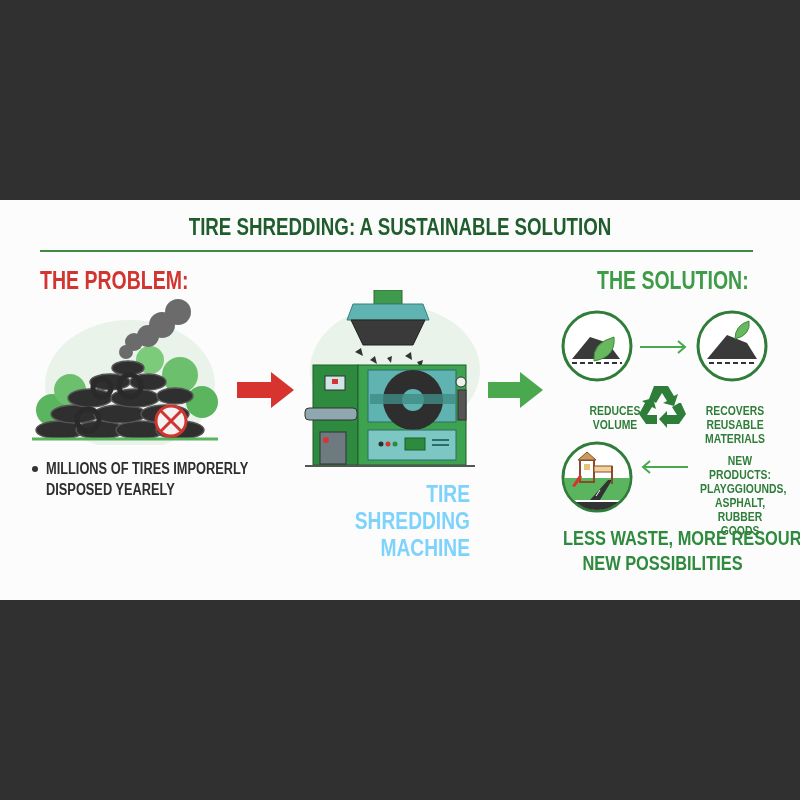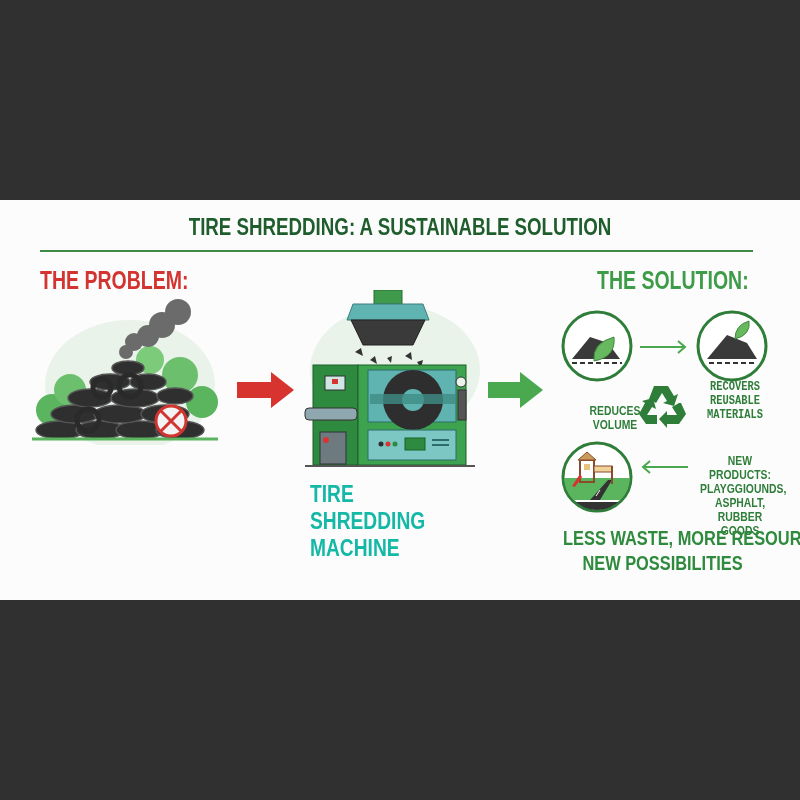--- a/index.html
+++ b/index.html
@@ -12,21 +12,21 @@
   .rule { position:absolute; left:40px; top:250px; width:713px; height:2px; background:#3f8a45; }
   .hdr-problem { position:absolute; left:40px; top:266px; font-size:25px; color:#d23530;
            font-weight:bold; font-family:"Liberation Sans", sans-serif; transform:scaleX(0.78); transform-origin:left top; }
   .hdr-solution { position:absolute; left:597px; top:266px; font-size:25px; color:#3e9b47;
            font-weight:bold; font-family:"Liberation Sans", sans-serif; transform:scaleX(0.78); transform-origin:left top; }
   .bullets { position:absolute; left:30px; top:458px; width:230px; list-style:none; margin:0; padding:0; }
   .bullets li { position:relative; padding-left:16px; color:#2e2e2e; font-size:16px; font-weight:bold;
                 line-height:21px; margin-bottom:22px; font-family:"Liberation Sans", sans-serif; }
   .bullets li .txt { display:inline-block; transform:scaleX(0.8); transform-origin:left top; width:260px; }
   .bullets li .dot { position:absolute; left:2px; top:8px; width:6px; height:6px; border-radius:50%; background:#333; }
-  .machine-label { position:absolute; left:290px; top:480px; width:200px; text-align:left; color:#14b8a6;
+  .machine-label { position:absolute; left:290px; top:480px; width:200px; text-align:right; color:#7dd3fc;
                    font-size:24px; font-weight:bold; line-height:27px; font-family:"Liberation Sans", sans-serif; }
   .machine-label span { display:block; transform:scaleX(0.8); }
   .sol-label { position:absolute; color:#2e7d38; font-size:13px; font-weight:bold; text-align:center;
                line-height:14px; font-family:"Liberation Sans", sans-serif; }
   .sol-label span { display:block; transform:scaleX(0.8); }
   .tagline { position:absolute; left:535px; top:525px; width:255px; text-align:center; color:#2e8a3c;
              font-size:21px; font-weight:bold; line-height:25px; font-family:"Liberation Sans", sans-serif; }
   .tagline span { display:block; transform:scaleX(0.78); white-space:nowrap; }
   svg { position:absolute; }
 </style>
@@ -80,20 +80,24 @@
   <line x1="2" y1="149" x2="188" y2="149" stroke="#5bb55f" stroke-width="3"></line>
 
   <g>
     <circle cx="141" cy="131" r="15" fill="#f3f3f3" stroke="#d23530" stroke-width="3"></circle>
     <line x1="131" y1="121" x2="151" y2="141" stroke="#d23530" stroke-width="3"></line>
     <line x1="151" y1="121" x2="131" y2="141" stroke="#d23530" stroke-width="3"></line>
   </g>
 </svg>
 
 <ul class="bullets">
+  <li>
+    <span class="dot"></span>
+    <span class="txt"><span>MILLIONS OF TIRES IMPORERLY</span><br><span>DISPOSED YEARELY</span></span>
+  </li>
 </ul>
 
 <svg style="left:237px;top:372px" width="57" height="36" viewBox="0 0 57 36">
   <polygon points="0,10 34,10 34,0 57,18 34,36 34,26 0,26" fill="#d8342f"></polygon>
 </svg>
 
 <svg style="left:295px;top:290px" width="190" height="180" viewBox="0 0 190 180">
   <ellipse cx="100" cy="80" rx="85" ry="65" fill="#e9f3ea"></ellipse>
 
   <rect x="79" y="0" width="28" height="14" fill="#3f9a4b" stroke="#2c6d36"></rect>
@@ -169,21 +173,21 @@
 </div>
 
 <svg style="left:637px;top:384px" width="50" height="46" viewBox="0 0 50 46">
   <g fill="#2e7d38">
     <polygon points="17,2 31,2 37,12 41,10 37,22 26,19 30,17 25,9 19,19 12,15"></polygon>
     <polygon points="44,22 49,33 42,43 30,43 30,47 22,38 30,30 30,34 40,34 35,26 42,22" transform="translate(0,-3)"></polygon>
     <polygon points="8,22 2,33 9,43 20,43 20,34 10,34 15,26 19,28 16,17 5,20" transform="translate(0,-3)"></polygon>
   </g>
 </svg>
 
-<div class="sol-label" style="left:695px;top:380px;width:80px;font-family:Liberation Mono, monospace;">
+<div class="sol-label" style="left:695px;top:404px;width:80px;">
   <span>RECOVERS</span>
   <span>REUSABLE</span>
   <span>MATERIALS</span>
 </div>
 
 <svg style="left:560px;top:440px" width="74" height="74" viewBox="0 0 74 74">
   <defs>
       <clipPath id="cc">
         <circle cx="37" cy="37" r="33"></circle>
       </clipPath>

